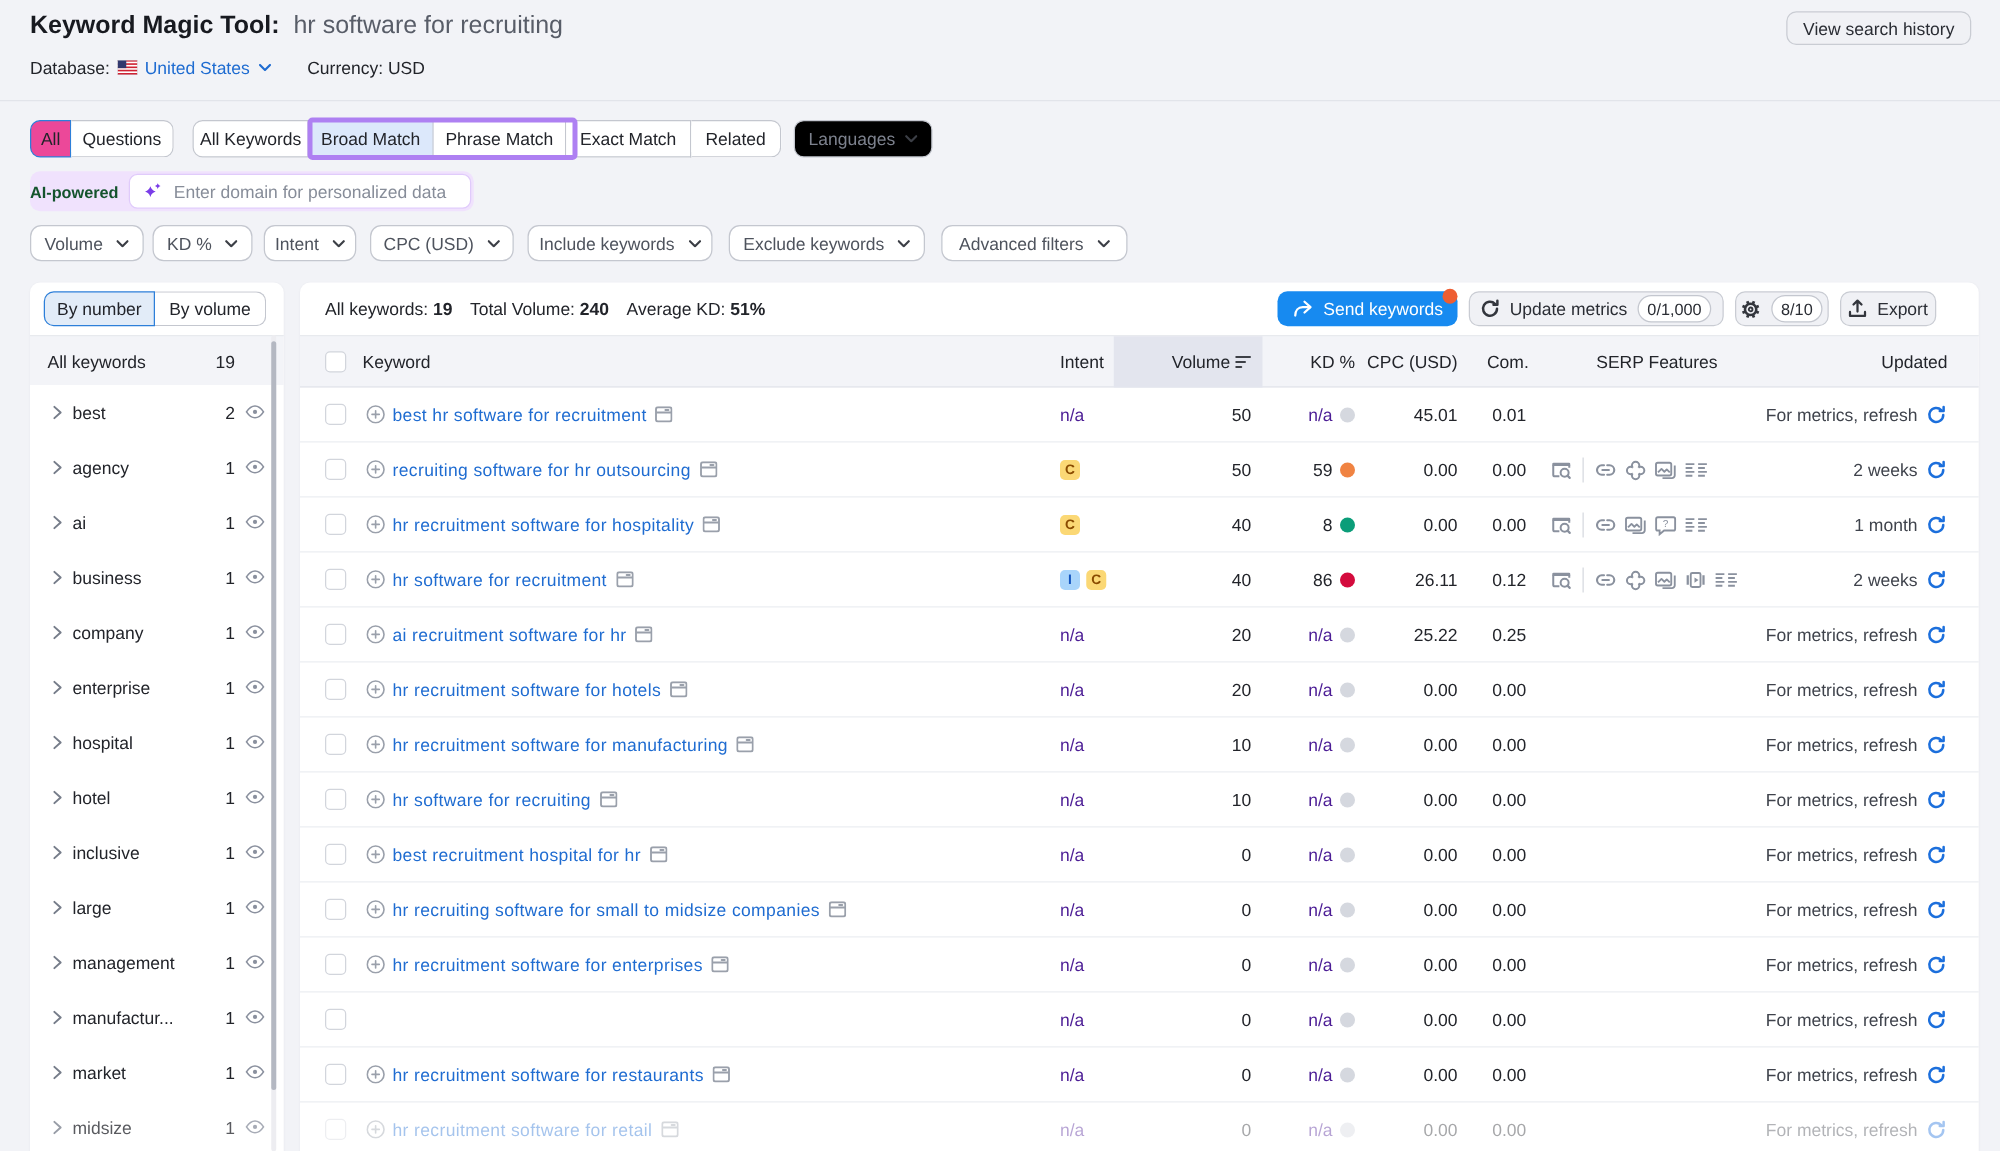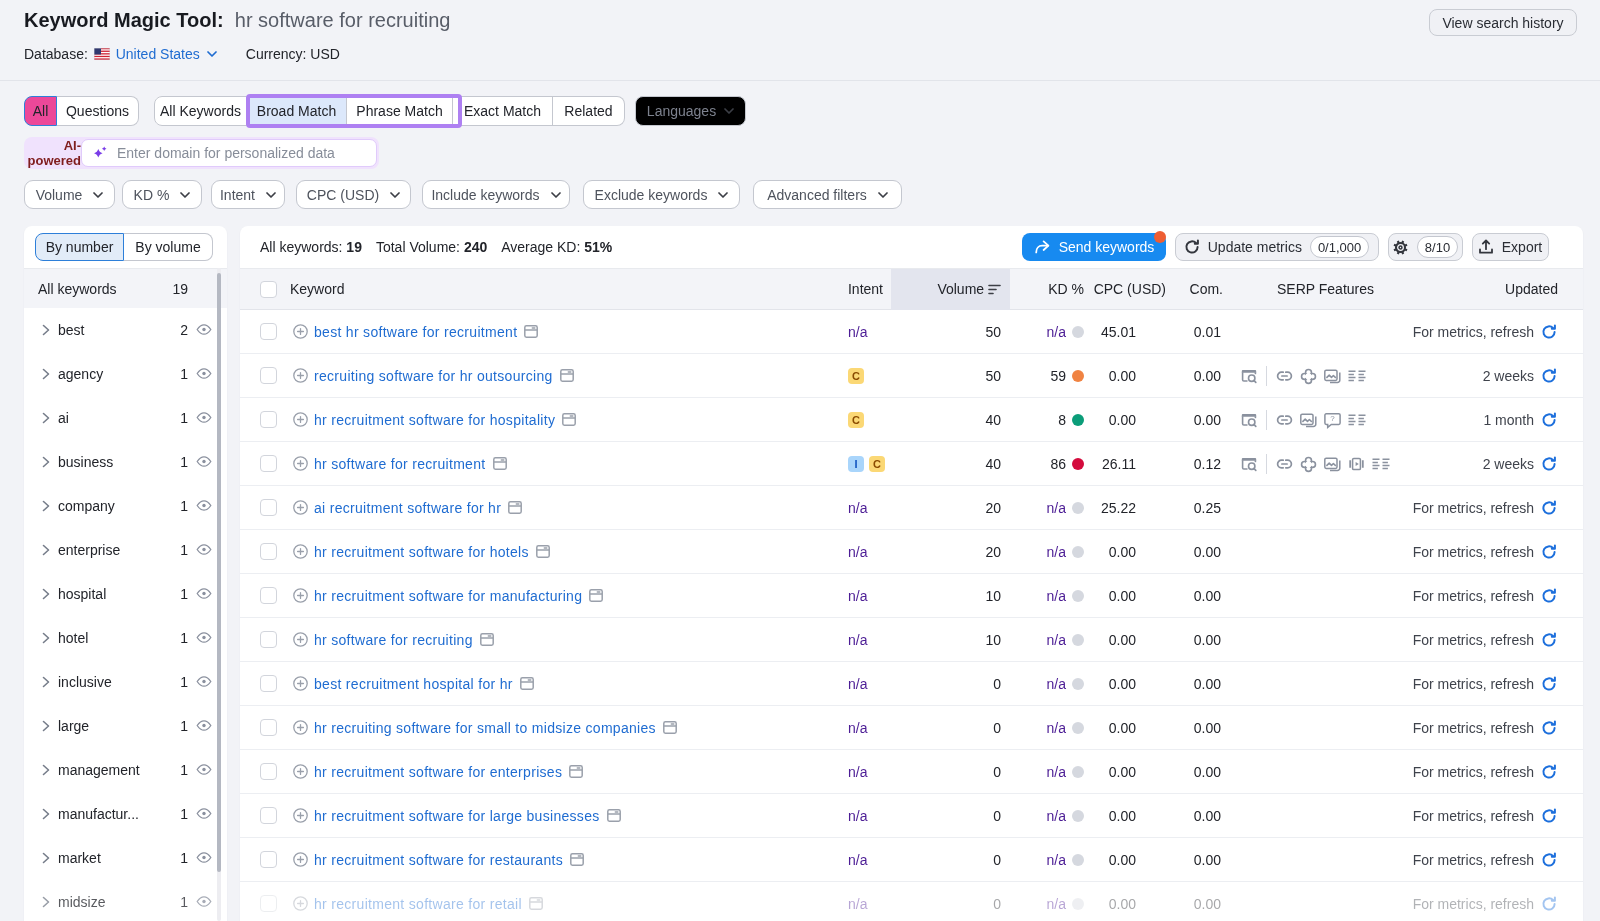--- a/index.html
+++ b/index.html
@@ -27,21 +27,21 @@
 .grp2{left:154px;top:96px}
 .grp2 .s:nth-child(1){width:93px}
 .grp2 .s:nth-child(2){width:100px}
 .grp2 .s:nth-child(3){width:106px}
 .grp2 .s:nth-child(4){width:100px}
 .grp2 .s:nth-child(5){width:72px}
 .lang{left:635px;top:96px;width:111px;height:30px;border:1px solid #c4c7cf;border-radius:8px;background:#000000;display:flex;align-items:center;justify-content:center;gap:8px;font-size:14px;color:#7d828e}
 .annot{left:246px;top:94px;width:216px;height:34px;border:4px solid #ae80f2;border-radius:4px;z-index:5}
 
 .airow{left:24px;top:137px;width:355px;height:32px;background:#f0e2fd;border-radius:8px;display:flex;align-items:center}
-.ailabel{width:57px;text-align:right;font-size:13px;font-weight:bold;color:#7f1d1d}
+.ailabel{width:79px;text-align:left;font-size:13px;font-weight:bold;color:#14532d}
 .aiinput{flex:1;height:28px;margin:2px 2px 2px 0;background:#fff;border:1px solid #e0cbfb;border-radius:7px;display:flex;align-items:center;gap:8px;padding:0 10px}
 .aiinput .ph{font-size:14px;color:#878d99}
 
 .fbtn{top:180px;height:29px;white-space:nowrap;border:1px solid #c4c7cf;border-radius:9px;background:#fff;display:flex;align-items:center;justify-content:center;gap:11px;font-size:14px;color:#4e535d;padding:0 8px}
 
 .card{background:#fff;border-radius:8px 8px 0 0;box-shadow:0 1px 2px rgba(30,34,60,.06)}
 .side{left:24px;top:226px;width:203px;height:695px}
 .main{left:240px;top:226px;width:1343px;height:695px}
 
 .bynum{left:11px;top:7px;width:178px;height:28px;display:flex;font-size:14px}
@@ -82,21 +82,21 @@
 .ndot{width:12px;height:12px;border-radius:50%;background:#d5d8df;margin-left:6px}
 .kdot{width:12px;height:12px;border-radius:50%;margin-left:6px}
 .badge{width:16px;height:16px;border-radius:4px;font-size:11px;font-weight:bold;display:flex;align-items:center;justify-content:center}
 .bc{background:#fbd875;color:#8a4b00}
 .bi{background:#a9d5fb;color:#1355c0}
 .serps{left:1000px;gap:5px}
 .upd{left:1100px;width:217px;gap:7px;color:#3f434c}
 .c-int{left:608px;width:114px}
 .c-vol{left:655px;width:106px}
 .c-kd{left:770px;width:74px}
-.c-cpc{left:820px;width:76px}
+.c-cpc{left:850px;width:76px}
 .c-com{left:926px;width:55px}
 </style>
 </head>
 <body>
 <div class="abs title">Keyword Magic Tool:&nbsp; <span>hr software for recruiting</span></div>
 <div class="abs vsh">View search history</div>
 <div class="abs dbrow">Database:&nbsp;
 <svg width="16" height="12" style="margin:0 6px 0 2px">
       <rect width="16" height="12" fill="#fff"></rect>
       <g fill="#cf2233">
@@ -912,32 +912,20 @@
 <div class="abs cell iright upd">
         <span>For metrics, refresh</span>
         <svg width="16" height="16" viewBox="0 0 16 16" fill="none" stroke="#1c6fdc" stroke-width="2" stroke-linecap="round">
           <path d="M13.6 8A5.6 5.6 0 1 1 12 4.04"></path>
           <path d="M13.9 1.6v3.1h-3.1" stroke-linejoin="round"></path>
         </svg>
       </div>
 </div>
 <div class="abs row" style="top:568px">
 <div class="abs cb"></div>
-<div class="abs cell kwc">
-        <svg width="15" height="15" viewBox="0 0 15 15">
-          <circle cx="7.5" cy="7.5" r="6.7" fill="none" stroke="#9aa0ab" stroke-width="1.3"></circle>
-          <path d="M7.5 4.6v5.8M4.6 7.5h5.8" stroke="#9aa0ab" stroke-width="1.3" stroke-linecap="round"></path>
-        </svg>
-        <span class="kw">hr recruitment software for large businesses</span>
-        <svg width="14" height="13" viewBox="0 0 14 13">
-          <rect x="0.8" y="0.8" width="12.4" height="11.4" rx="1.6" fill="none" stroke="#9aa0ab" stroke-width="1.5"></rect>
-          <path d="M1 5h12" stroke="#9aa0ab" stroke-width="1.5"></path>
-          <path d="M8.3 2.95h2.5" stroke="#9aa0ab" stroke-width="1.5" stroke-linecap="round"></path>
-        </svg>
-      </div>
 <div class="abs cell c-int">
         <span class="navale">n/a</span>
       </div>
 <div class="abs cell iright c-vol">0</div>
 <div class="abs cell iright c-kd">
         <span class="navale">n/a</span>
         <span class="ndot"></span>
       </div>
 <div class="abs cell iright c-cpc">0.00</div>
 <div class="abs cell iright c-com">0.00</div>

